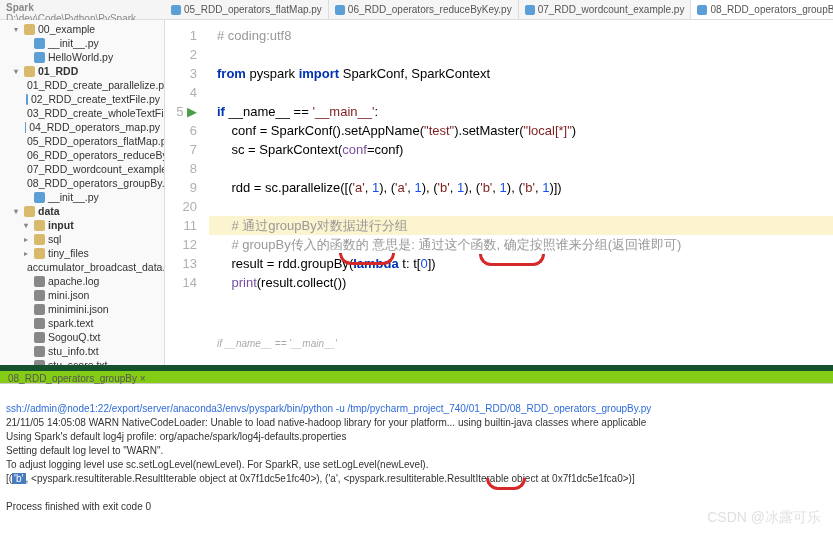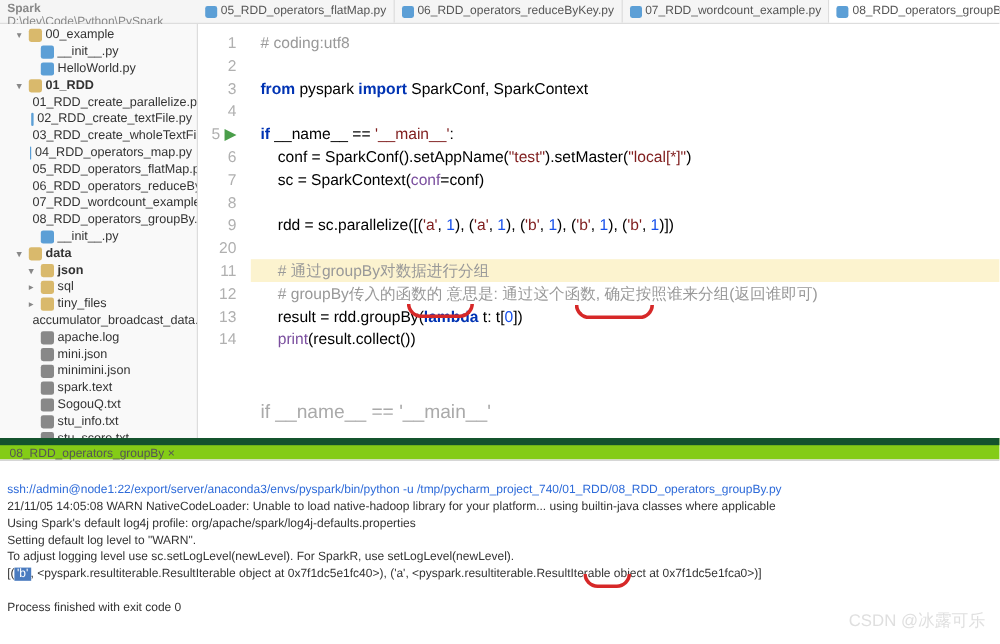--- a/index.html
+++ b/index.html
@@ -26,21 +26,21 @@
 .gut .run{color:#4a9e4a}
 .code{flex:1;padding:6px 0;line-height:19px;position:relative}
 .line{padding:0 8px;white-space:pre}
 .hl{background:#fcf3cf}
 .cm{color:#999;}
 .kw{color:#0033b3;font-weight:bold}
 .st{color:#7f1d1d}
 .fn{color:#7a4e9e}
 .nm{color:#1750eb}
 .arc{position:absolute;width:60px;height:12px;border:3px solid #d62828;border-top:none;border-radius:0 0 30px 30px}
-.crumb{color:#aaa;font-size:16px;padding:2px 8px;}
+.crumb{color:#aaa;font-size:10px;padding:2px 8px;font-style:italic}
 .termtab{height:18px;background:#84cc16;border-top:6px solid #14532d;font-size:10px;padding:2px 8px;color:#555}
 .term{height:135px;background:#fff;font-family:Consolas,monospace;font-size:10px;color:#333;padding:4px 6px;line-height:14px;border-top:1px solid #ccc;white-space:pre;overflow:hidden}
 .term .link{color:#2e6bd9;}
 .selb{background:#4a7bbf;color:#fff;padding:0 2px}
 .wm{position:absolute;right:12px;bottom:10px;color:rgba(220,220,220,0.9);font-size:14px;font-family:sans-serif}
 </style>
 </head>
 <body>
 
 <div class="top">
@@ -138,21 +138,21 @@
           <span>__init__.py</span>
         </div>
         <div class="node ind1 bold">
           <span class="arr">▾</span>
           <span class="fic fold"></span>
           <span>data</span>
         </div>
         <div class="node ind2 bold">
           <span class="arr">▾</span>
           <span class="fic fold"></span>
-          <span>json</span>
+          <span>input</span>
         </div>
         <div class="node ind2">
           <span class="arr">▸</span>
           <span class="fic fold"></span>
           <span>sql</span>
         </div>
         <div class="node ind2">
           <span class="arr">▸</span>
           <span class="fic fold"></span>
           <span>tiny_files</span>

